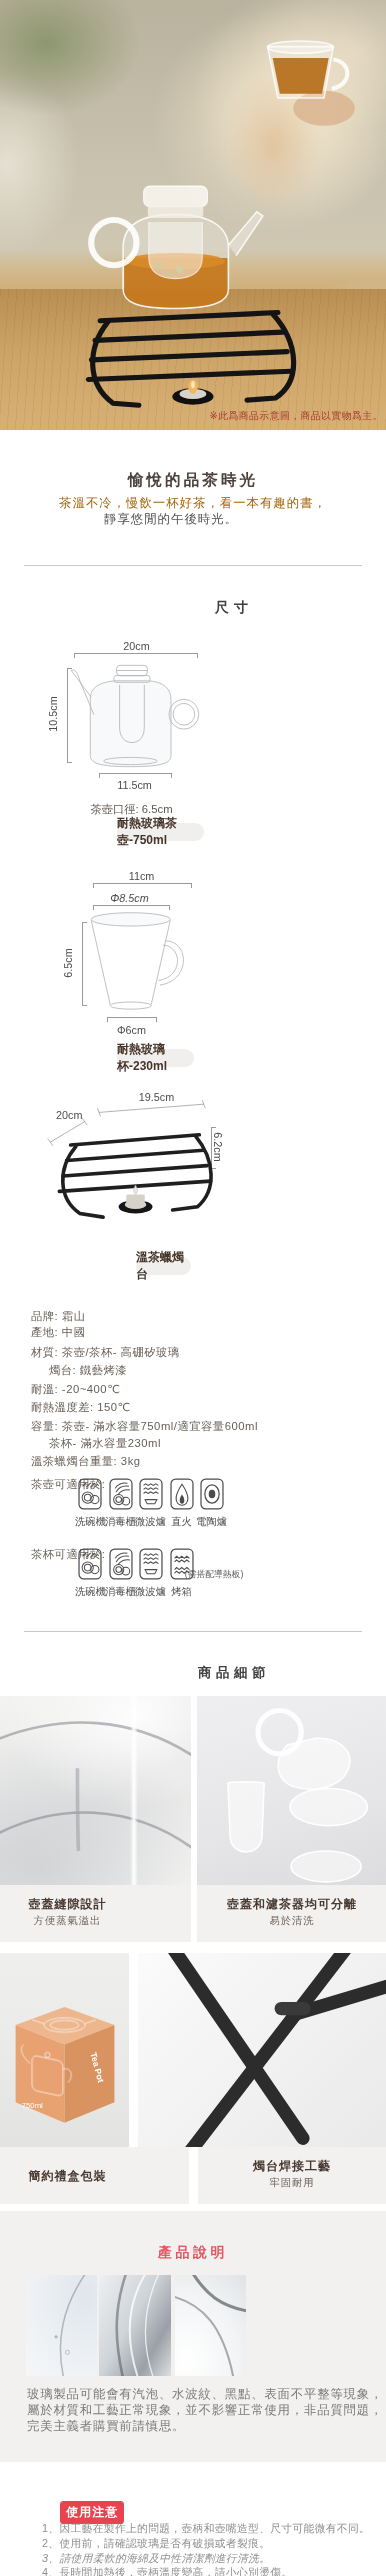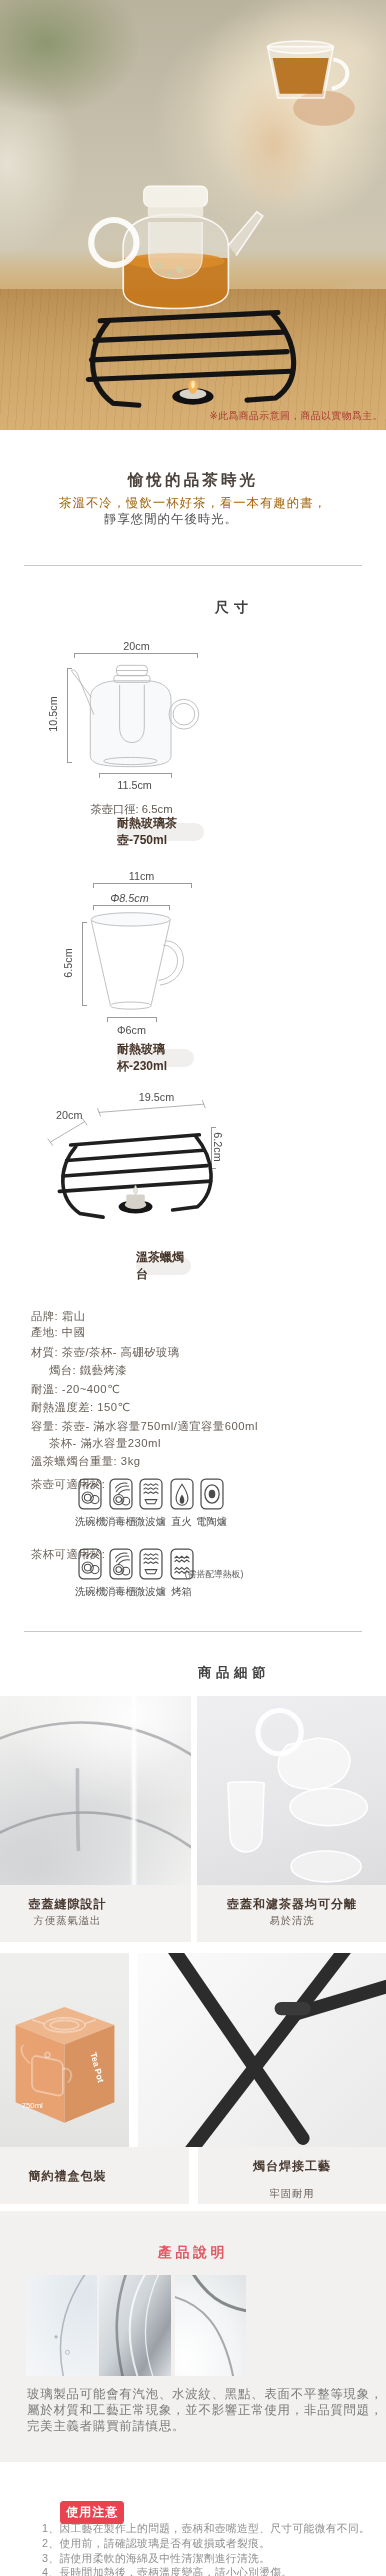--- a/index.html
+++ b/index.html
@@ -348,21 +348,21 @@
       </g>
       <rect x="265" y="95" width="70" height="26" rx="13" fill="#3a3a3a"></rect>
     </svg>
   </div>
 
   <div class="abs capband" style="left:0;top:2147px;width:189px;height:57px;">
     <div class="cap-title abs" style="left:0;top:20.6px;width:135px;">簡約禮盒包裝</div>
   </div>
   <div class="abs capband" style="left:198px;top:2147px;width:188px;height:57px;">
     <div class="cap-title abs" style="left:0;top:11.3px;width:188px;">燭台焊接工藝</div>
-    <div class="cap-sub abs" style="left:0;top:40px;width:188px;">牢固耐用</div>
+    <div class="cap-sub abs" style="left:0;top:29px;width:188px;">牢固耐用</div>
   </div>
 
   <div class="abs" style="left:0;top:2211px;width:386px;height:251px;background:#f2f1f0;">
     <div class="abs ctr" style="left:0;top:33px;width:386px;font-size:14px;font-weight:bold;letter-spacing:3.6px;color:#e15863;">產品說明</div>
     <div class="abs" style="left:26px;top:64px;width:71px;height:101px;overflow:hidden;
                 background:radial-gradient(93px 124px at 85% 20%, #dfe6ec 0%, #eef1f4 55%, #f7f8fa 100%);">
       <svg width="71" height="101" viewBox="0 0 137 196">
           <g fill="none" stroke="rgba(120,130,140,.5)" stroke-width="3">
         <path d="M120,-10 C70,60 55,130 75,210"></path>
           </g>
@@ -389,17 +389,17 @@
           </g>
       </svg>
     </div>
     <div class="abs" style="left:27px;top:175px;width:361px;font-size:12.4px;line-height:16px;color:#7a7a7a;letter-spacing:0.8px;">玻璃製品可能會有汽泡、水波紋、黑點、表面不平整等現象，屬於材質和工藝正常現象，並不影響正常使用，非品質問題，完美主義者購買前請慎思。</div>
   </div>
 
   <div class="abs" style="left:60px;top:2501px;background:#e8444f;color:#ffffff;font-size:12px;font-weight:bold;
               padding:3.1px 6.2px;border-radius:3.6px;letter-spacing:1px;">使用注意</div>
   <div class="abs note-item" style="left:42px;top:2522px;">1、因工藝在製作上的問題，壺柄和壺嘴造型、尺寸可能微有不同。</div>
   <div class="abs note-item" style="left:42px;top:2537px;">2、使用前，請確認玻璃是否有破損或者裂痕。</div>
-  <div class="abs note-item" style="left:42px;top:2552px;">3、請使用柔軟的海綿及中性清潔劑進行清洗。</div>
+  <div class="abs note-item" style="left:42px;top:2552px;font-style:italic;">3、請使用柔軟的海綿及中性清潔劑進行清洗。</div>
   <div class="abs note-item" style="left:42px;top:2566px;">4、長時間加熱後，壺柄溫度變高，請小心別燙傷。</div>
 
 </div>
 
 
 </body></html>

